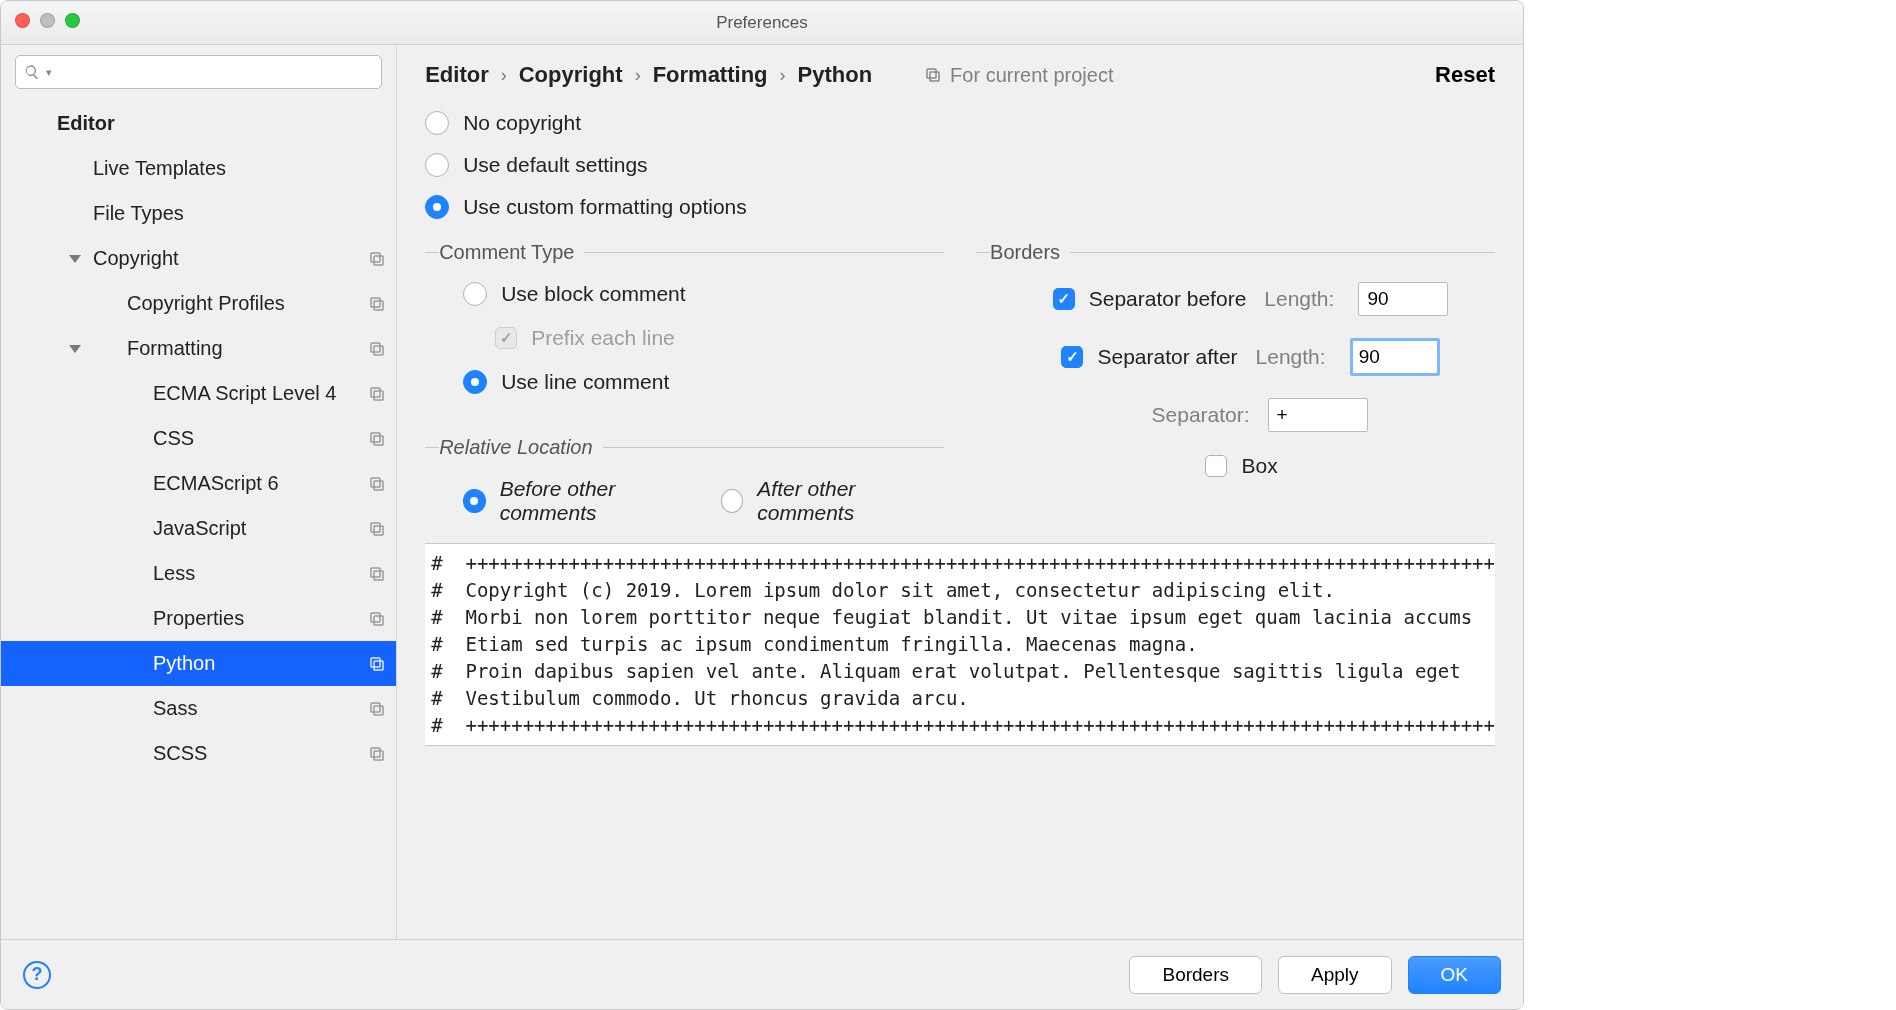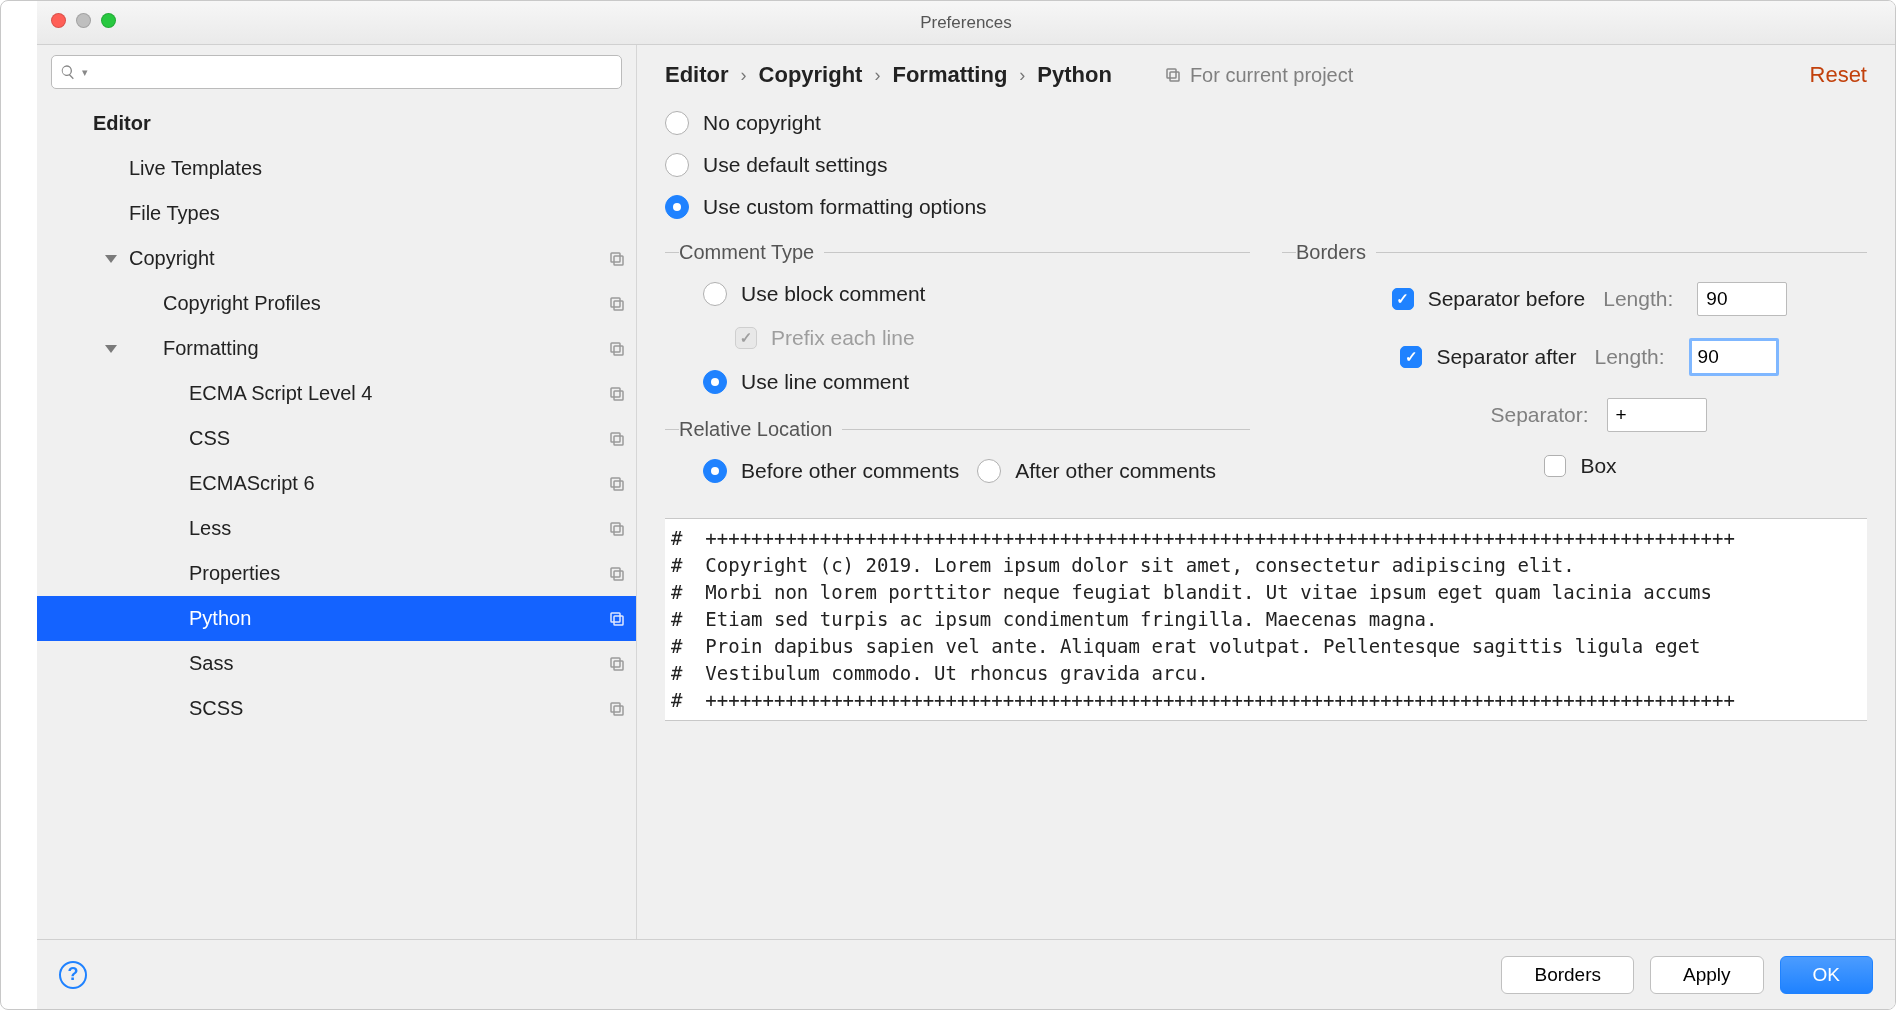--- a/index.html
+++ b/index.html
@@ -1,17 +1,17 @@
 <!DOCTYPE html>
 <html><head>
 <meta charset="utf-8">
 <style>
   * { box-sizing: border-box; }
   body { margin:0; font-family: -apple-system, "Helvetica Neue", Arial, sans-serif; font-size:17px; color:#222; background:#fff; }
-  .window { width:1896px; height:1010px; display:flex; flex-direction:column; border:1px solid #c8c8c8; border-radius:8px; overflow:hidden;padding-left:36px; }
+  .window { width:1524px; height:1010px; display:flex; flex-direction:column; border:1px solid #c8c8c8; border-radius:8px; overflow:hidden; }
   
   .titlebar { height:44px; background:linear-gradient(#f6f6f6,#eaeaea); border-bottom:1px solid #d0d0d0; display:flex; align-items:center; position:relative; }
   .traffic { position:absolute; left:14px; top:12px; display:flex; gap:10px; }
   .tl { width:15px; height:15px; border-radius:50%; border:1px solid rgba(0,0,0,.15); }
   .close { background:#ff5f57; }
   .min   { background:#bfbfbf; }
   .max   { background:#28c840; }
   .titlebar .title { flex:1; text-align:center; color:#555; font-size:17px; }
   
   .body { flex:1; display:flex; background:#f0f0f0; overflow:hidden; }
@@ -31,21 +31,21 @@
   .row .disc.tri { width:0;height:0;border-left:6px solid transparent;border-right:6px solid transparent;border-top:8px solid #7a7a7a; }
   .row .copyicn { margin-left:auto; color:#9a9a9a; display:flex; align-items:center; }
   .row.sel { background:#1463ff; color:#fff; }
   .row.sel .copyicn { color:#e0e8ff; }
   
   .main { flex:1; display:flex; flex-direction:column; background:#f0f0f0; }
   .crumbs { height:60px; display:flex; align-items:center; gap:12px; padding:0 28px; font-size:22px; }
   .crumbs b { font-weight:700; }
   .crumbs .sep { color:#777; font-size:18px; }
   .projbadge { display:flex; align-items:center; gap:8px; color:#808080; font-size:20px; margin-left:40px; }
-  .reset { margin-left:auto; color:#c2410c; font-size:22px; font-weight:400; cursor:pointer; }
+  .reset { margin-left:auto; color:#000000; font-size:22px; font-weight:700; cursor:pointer; }
   .content { flex:1; padding:6px 28px 0 28px; overflow:hidden; display:flex; flex-direction:column; }
   .radiogroup { display:flex; flex-direction:column; gap:18px; margin-bottom:22px; }
   .radio, .chk { display:flex; align-items:center; gap:14px; font-size:21px; }
   .rdot { width:24px; height:24px; border-radius:50%; border:1px solid #b0b0b0; background:#fff; display:flex; align-items:center; justify-content:center; }
   .rdot.on { background:#1f82ff; border-color:#1f82ff; }
   .rdot.on::after { content:""; width:8px; height:8px; background:#fff; border-radius:50%; }
   .cbox { width:22px; height:22px; border-radius:5px; border:1px solid #b0b0b0; background:#fff; display:flex; align-items:center; justify-content:center; }
   .cbox.on { background:#1f82ff; border-color:#1f82ff; color:#fff; }
   .cbox.on::after { content:"✓"; font-size:15px; font-weight:700; }
   .cbox.dis { background:#e8e8e8; border-color:#cfcfcf; color:#9e9e9e; }
@@ -153,20 +153,29 @@
           <div class="row l3">
             <span>ECMAScript 6</span>
             <span class="copyicn">
               <svg class="copy-svg" viewBox="0 0 24 24" fill="none" stroke="currentColor" stroke-width="2">
                 <rect x="8" y="8" width="12" height="12" rx="1"></rect>
                 <rect x="4" y="4" width="12" height="12" rx="1"></rect>
               </svg>
             </span>
           </div>
           <div class="row l3">
+            <span>JavaScript</span>
+            <span class="copyicn">
+              <svg class="copy-svg" viewBox="0 0 24 24" fill="none" stroke="currentColor" stroke-width="2">
+                <rect x="8" y="8" width="12" height="12" rx="1"></rect>
+                <rect x="4" y="4" width="12" height="12" rx="1"></rect>
+              </svg>
+            </span>
+          </div>
+          <div class="row l3">
             <span>Less</span>
             <span class="copyicn">
               <svg class="copy-svg" viewBox="0 0 24 24" fill="none" stroke="currentColor" stroke-width="2">
                 <rect x="8" y="8" width="12" height="12" rx="1"></rect>
                 <rect x="4" y="4" width="12" height="12" rx="1"></rect>
               </svg>
             </span>
           </div>
           <div class="row l3">
             <span>Properties</span>
@@ -257,21 +266,21 @@
                     <span class="cbox dis"></span>
                     <span class="dis-label">Prefix each line</span>
                   </label>
                 <label class="radio">
                     <span class="rdot on"></span>
                     <span>Use line comment</span>
                   </label>
               </div>
             </fieldset>
 
-            <fieldset class="grp" style="margin-top:24px;">
+            <fieldset class="grp" style="margin-top:42px;font-style:italic;">
               <legend>Relative Location</legend>
               <div style="display:flex;flex-direction:row;gap:18px;padding-left:24px;">
                 <label class="radio">
                     <span class="rdot on"></span>
                     <span>Before other comments</span>
                   </label>
                 <label class="radio">
                     <span class="rdot"></span>
                     <span>After other comments</span>
                   </label>

